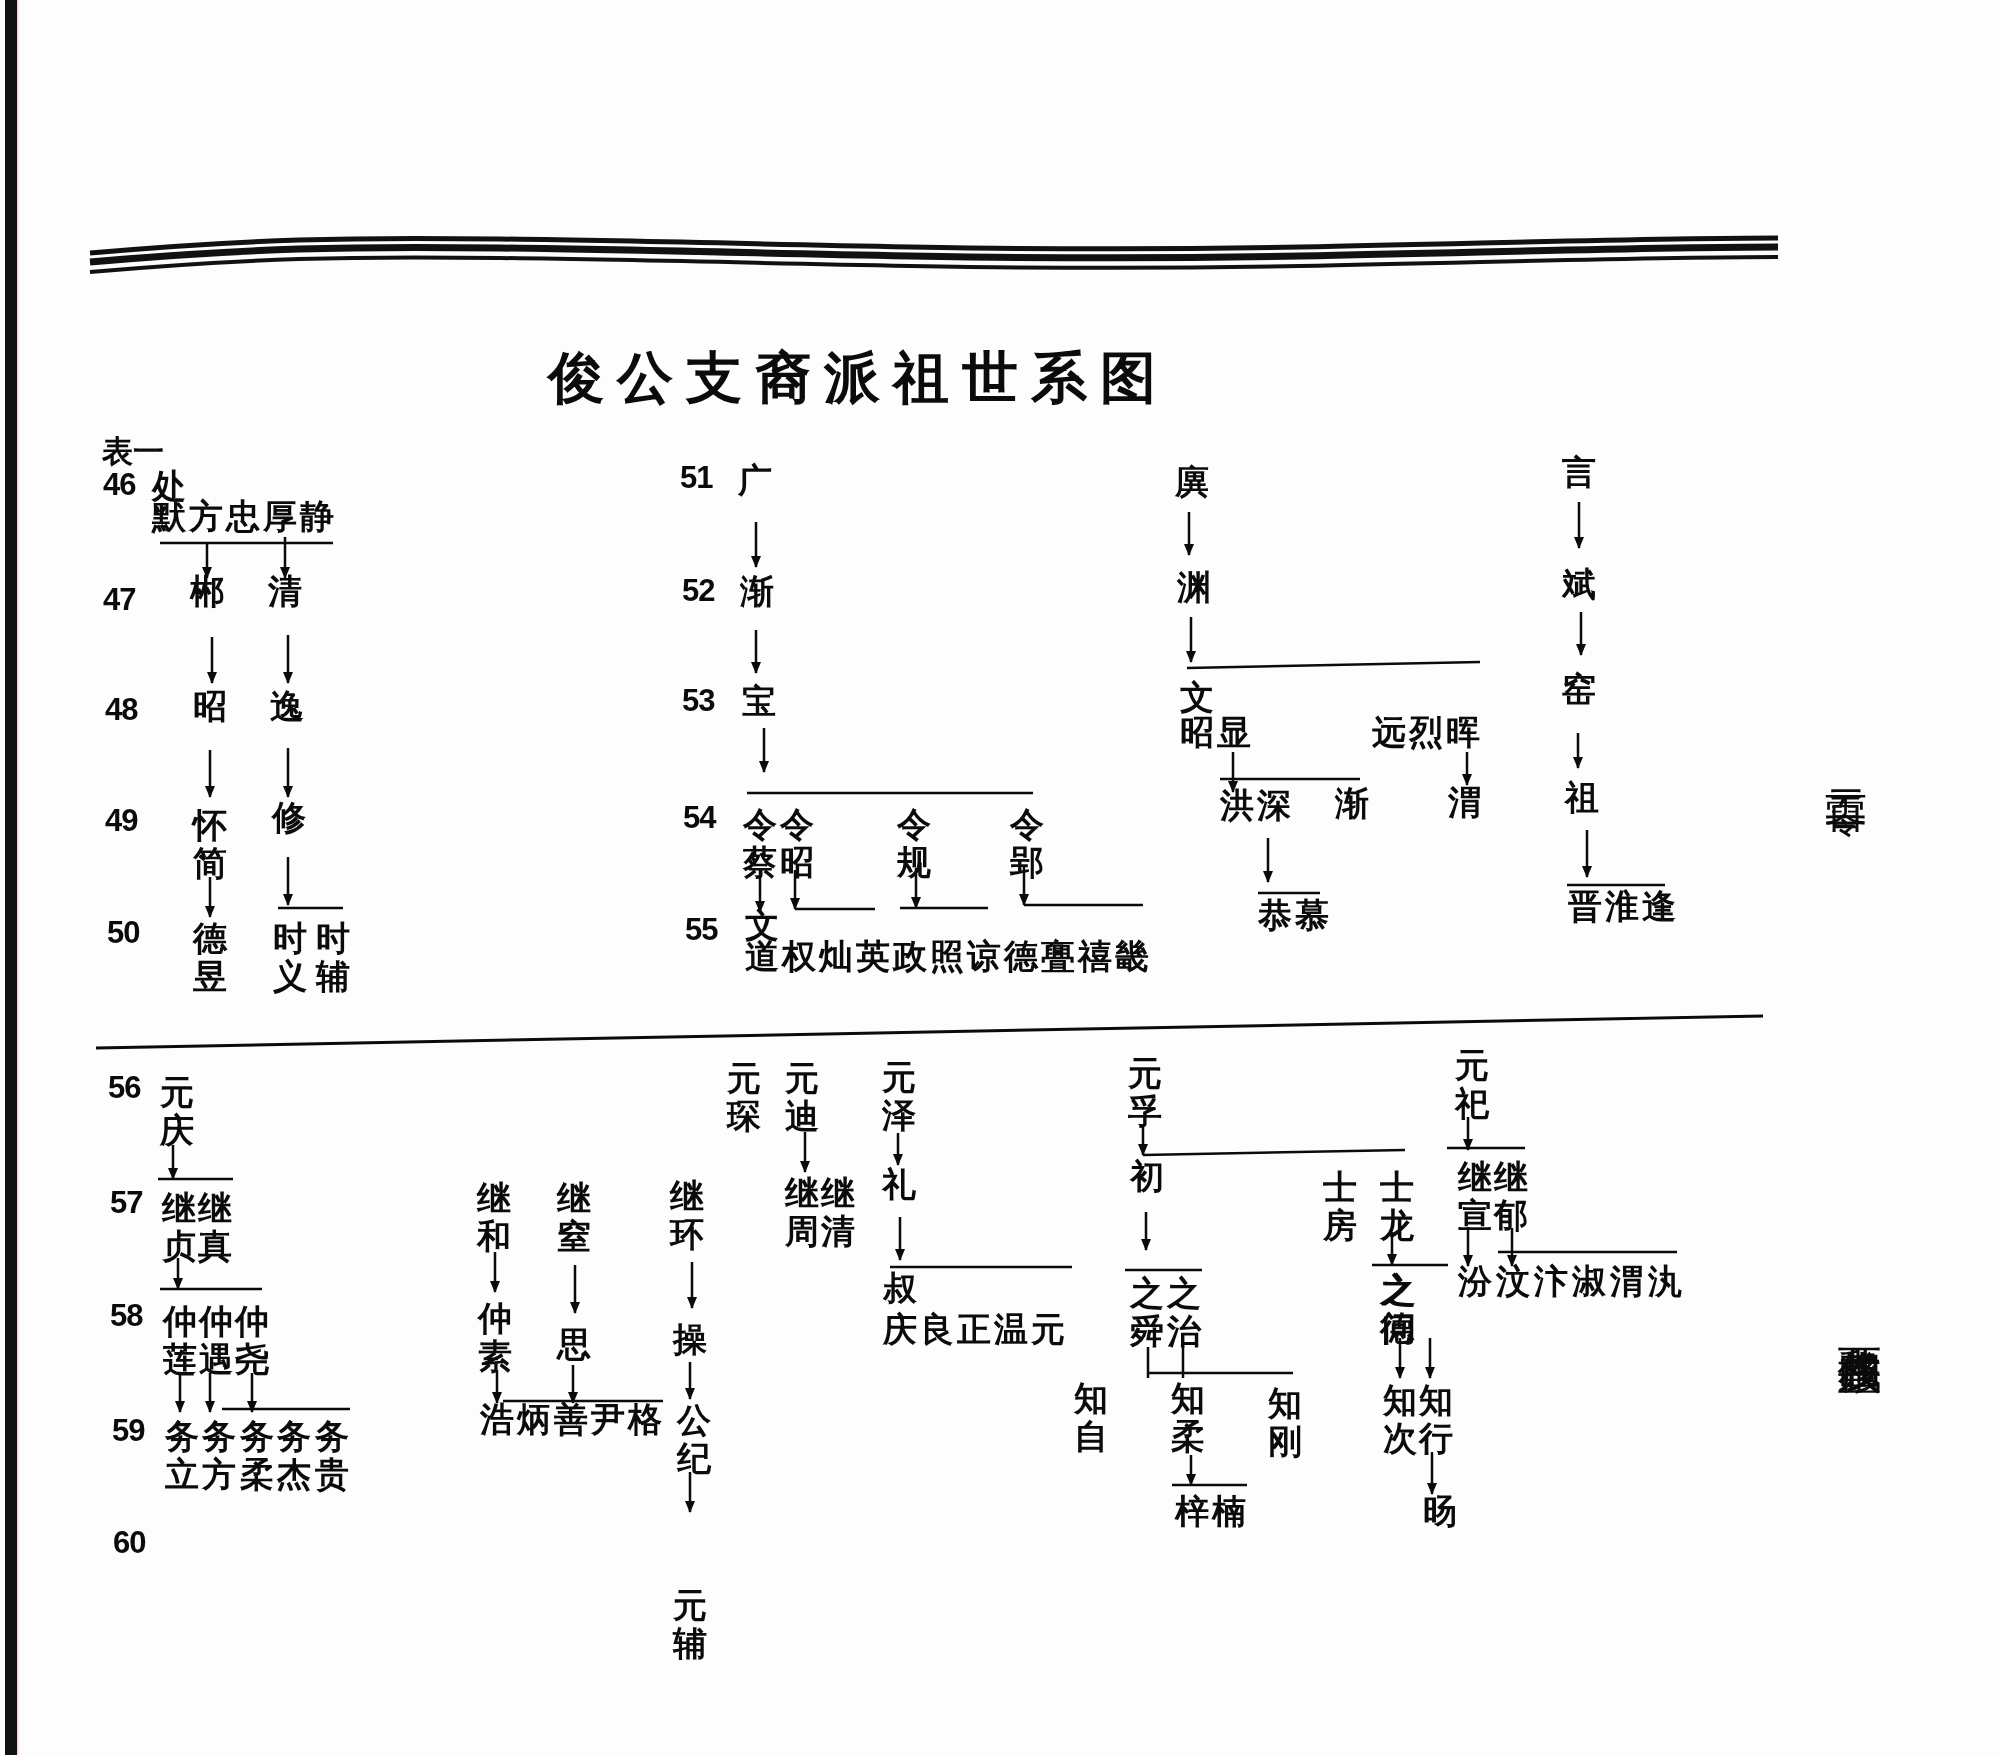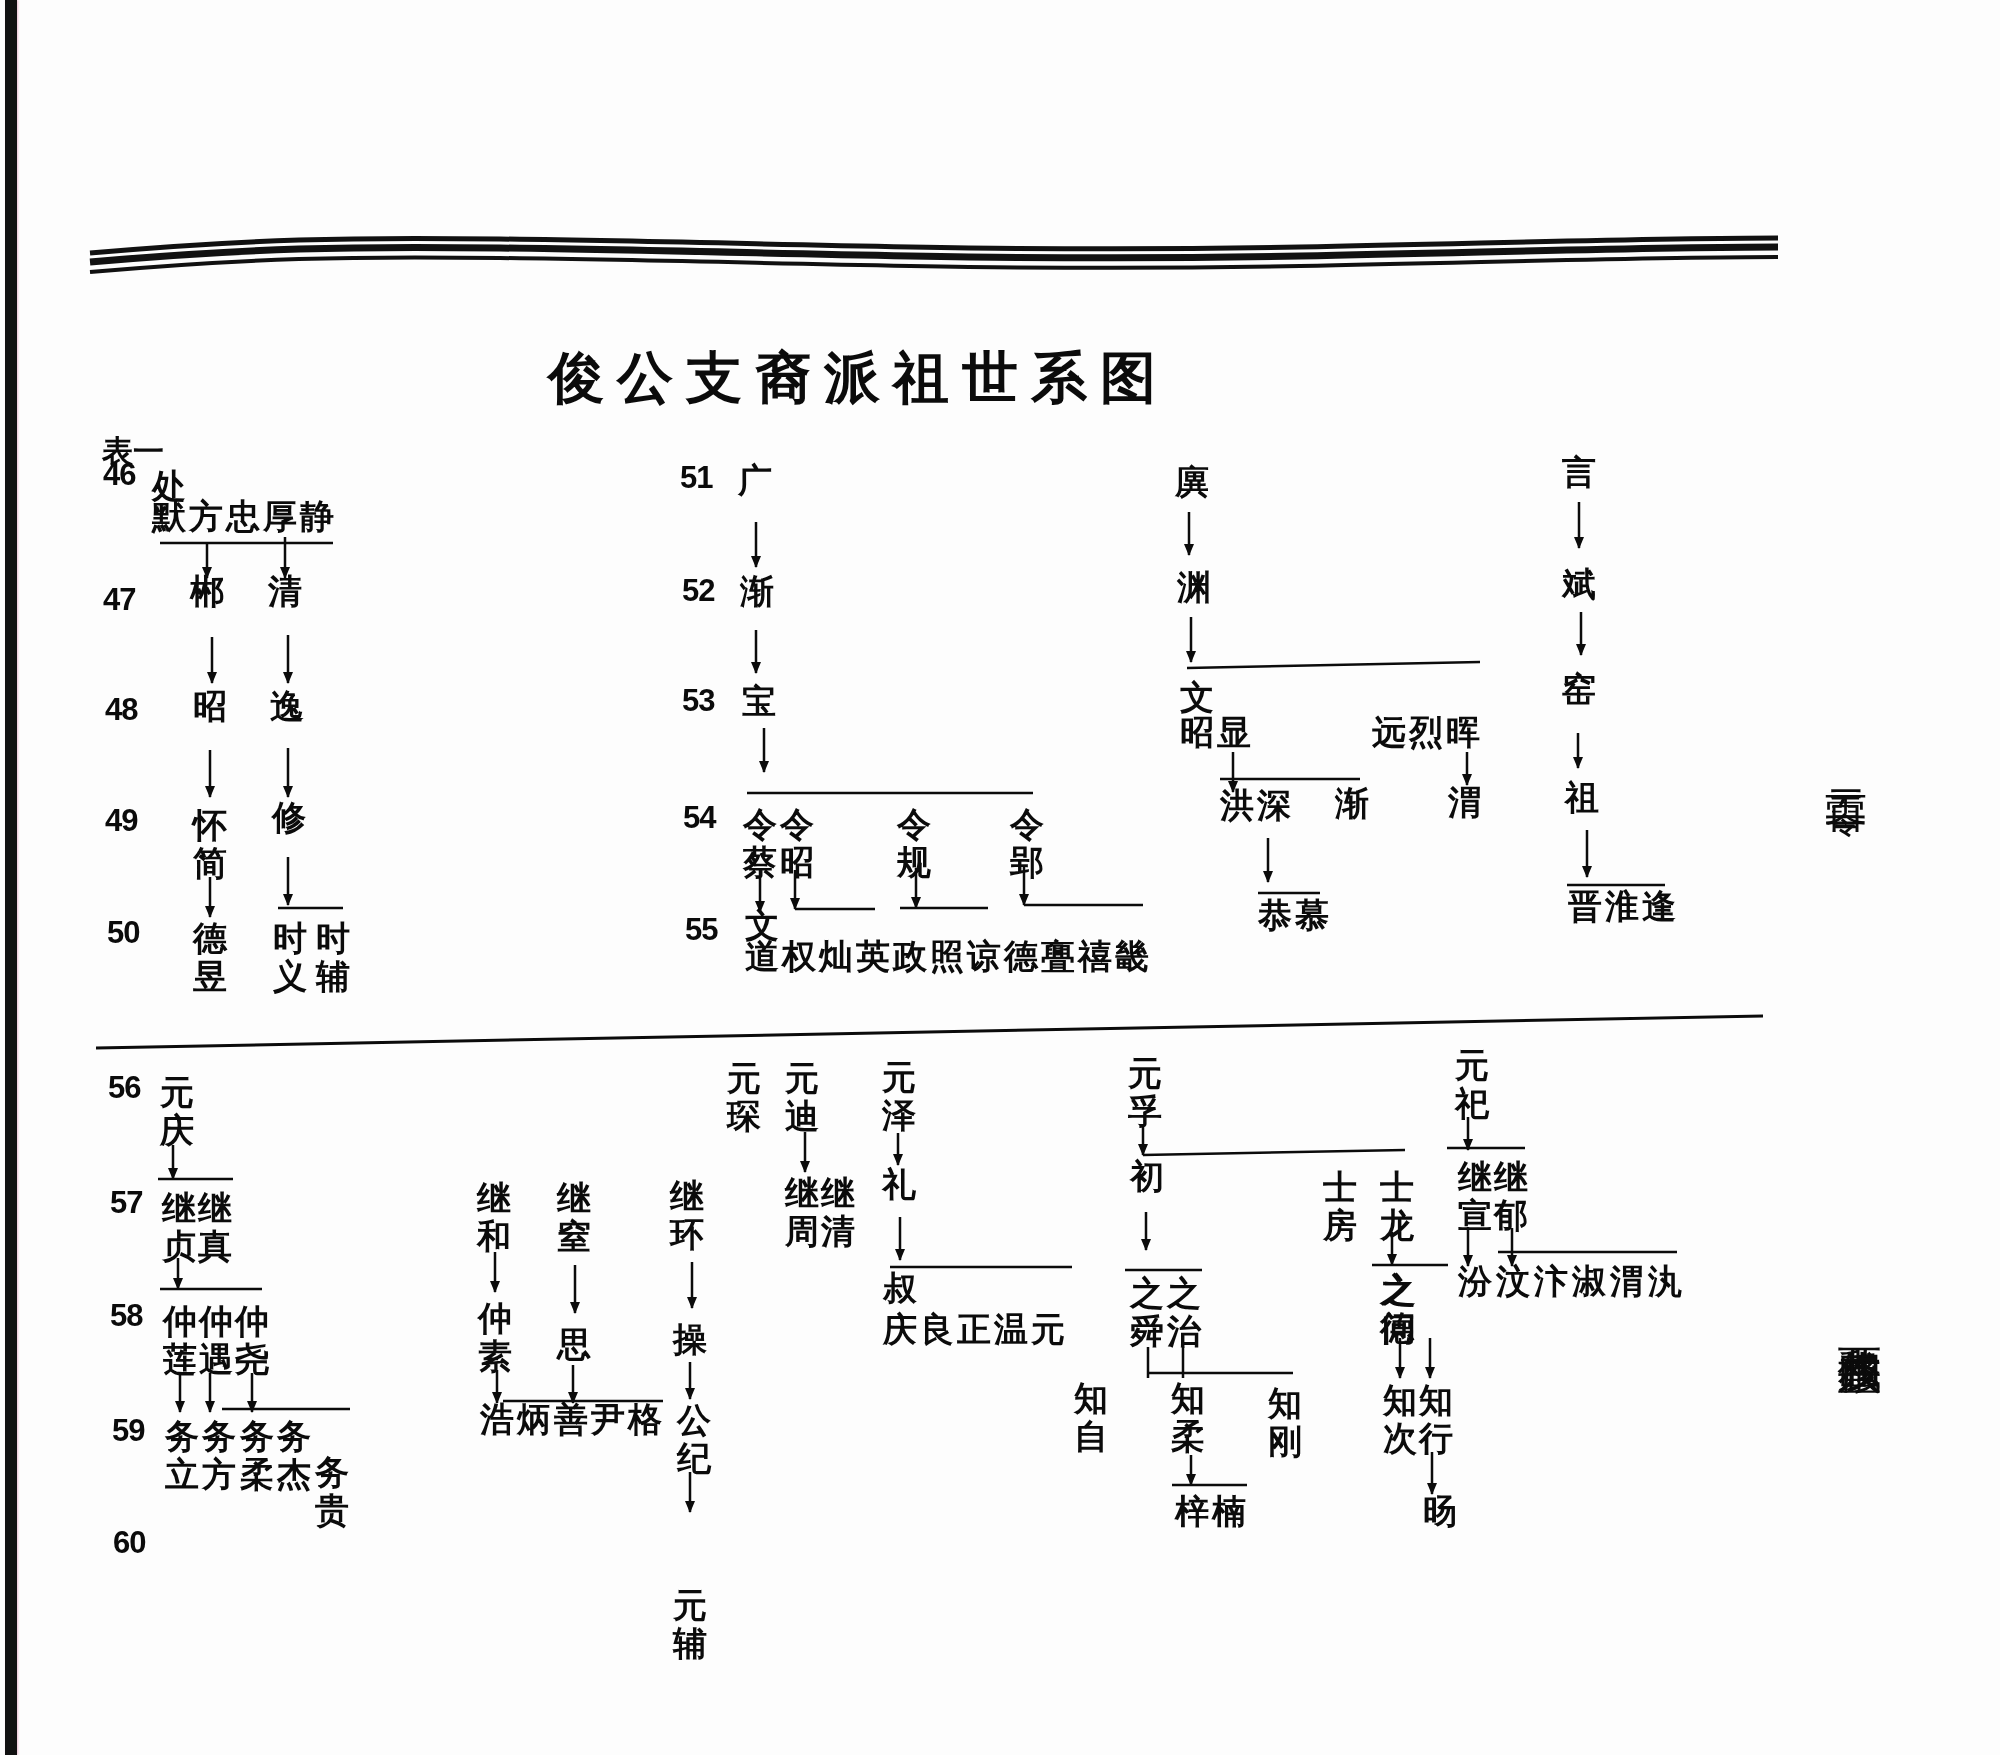--- a/index.html
+++ b/index.html
@@ -136,21 +136,21 @@
     </g>
   </svg>
 
   <div class="title">俊公支裔派祖世系图</div>
 
   <div class="vtext pn">二百零二</div>
   <div class="vtext rv">共和丙戌重修</div>
 
   <div class="n lbl" style="left:102px;top:432px">表一</div>
 
-  <div class="g" style="left:103px;top:458px">46</div>
+  <div class="g" style="left:103px;top:468px">46</div>
   <div class="g" style="left:103px;top:583px">47</div>
   <div class="g" style="left:105px;top:693px">48</div>
   <div class="g" style="left:105px;top:804px">49</div>
   <div class="g" style="left:107px;top:916px">50</div>
   <div class="g" style="left:680px;top:461px">51</div>
   <div class="g" style="left:682px;top:574px">52</div>
   <div class="g" style="left:682px;top:684px">53</div>
   <div class="g" style="left:683px;top:801px">54</div>
   <div class="g" style="left:685px;top:913px">55</div>
 
@@ -236,21 +236,21 @@
   <div class="n v" style="left:160px;top:1067px">元庆</div>
   <div class="n v" style="left:162px;top:1183px">继贞</div>
   <div class="n v" style="left:198px;top:1183px">继真</div>
   <div class="n v" style="left:163px;top:1296px">仲莲</div>
   <div class="n v" style="left:199px;top:1296px">仲遇</div>
   <div class="n v" style="left:235px;top:1296px">仲尧</div>
   <div class="n v" style="left:165px;top:1411px">务立</div>
   <div class="n v" style="left:202px;top:1411px">务方</div>
   <div class="n v" style="left:240px;top:1411px">务柔</div>
   <div class="n v" style="left:277px;top:1411px">务杰</div>
-  <div class="n v" style="left:315px;top:1447px">务贵</div>
+  <div class="n v" style="left:315px;top:1411px">务贵</div>
 
   <div class="n v" style="left:477px;top:1173px">继和</div>
   <div class="n v" style="left:557px;top:1173px">继窒</div>
   <div class="n v" style="left:670px;top:1171px">继环</div>
   <div class="n v" style="left:478px;top:1293px">仲素</div>
   <div class="n" style="left:557px;top:1325px">思</div>
   <div class="n" style="left:673px;top:1320px">操</div>
   <div class="r" style="left:480px;top:1400px">
     <span>浩</span>
     <span>炳</span>

